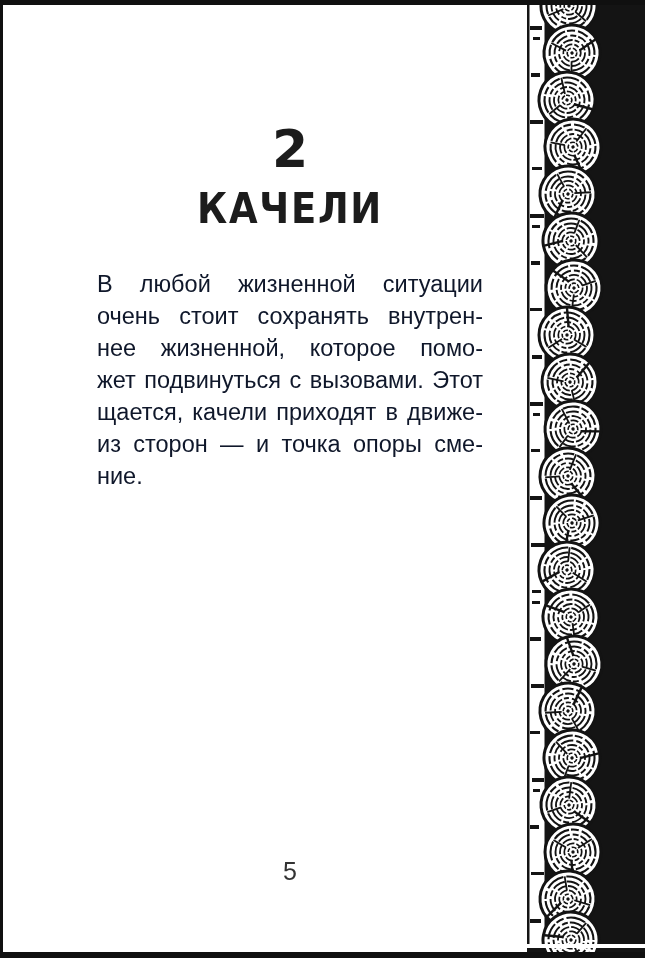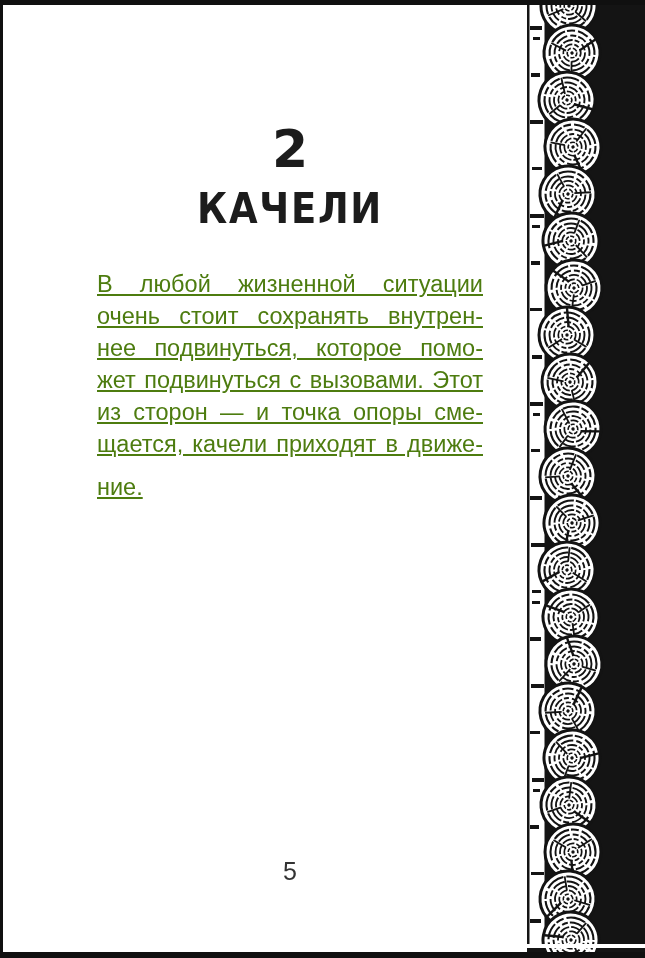--- a/index.html
+++ b/index.html
@@ -49,32 +49,30 @@
     line-height: 1;
     letter-spacing: 2px;
     color: #1c1c1c;
     transform: scaleX(0.86);
     transform-origin: 50% 50%;
   }
   .body-text {
     margin-top: 38px;
     font-size: 23.5px;
     line-height: 32px;
-    color: #4d7c0f;
-    text-decoration: underline;
+    color: #0f172a;
   }
   .body-text .line {
     white-space: nowrap;
     text-align: justify;
     text-align-last: justify;
   }
   .body-text .line.last {
     text-align: center;
     text-align-last: left;
-    margin-top: 11px;
   }
   .page-number {
     position: absolute;
     left: 94px;
     right: 44px;
     bottom: 66px;
     text-align: center;
     font-size: 25px;
     color: #333333;
   }
@@ -94,24 +92,24 @@
 
 <div class="book-page">
 
   <div class="content">
     <div class="chapter-number">2</div>
     <h1 class="chapter-title">КАЧЕЛИ</h1>
 
     <div class="body-text">
       <div class="line">В любой жизненной ситуации</div>
       <div class="line">очень стоит сохранять внутрен-</div>
-      <div class="line">нее подвинуться, которое помо-</div>
+      <div class="line">нее жизненной, которое помо-</div>
       <div class="line">жет подвинуться с вызовами. Этот</div>
+      <div class="line">щается, качели приходят в движе-</div>
       <div class="line">из сторон — и точка опоры сме-</div>
-      <div class="line">щается, качели приходят в движе-</div>
       <div class="line last">ние.</div>
     </div>
 
     <div class="page-number">5</div>
   </div>
 
   <aside class="wood-strip">
     <svg width="118" height="958" viewBox="0 0 118 958" xmlns="http://www.w3.org/2000/svg" aria-hidden="true">
       <defs>
         <g id="log">

